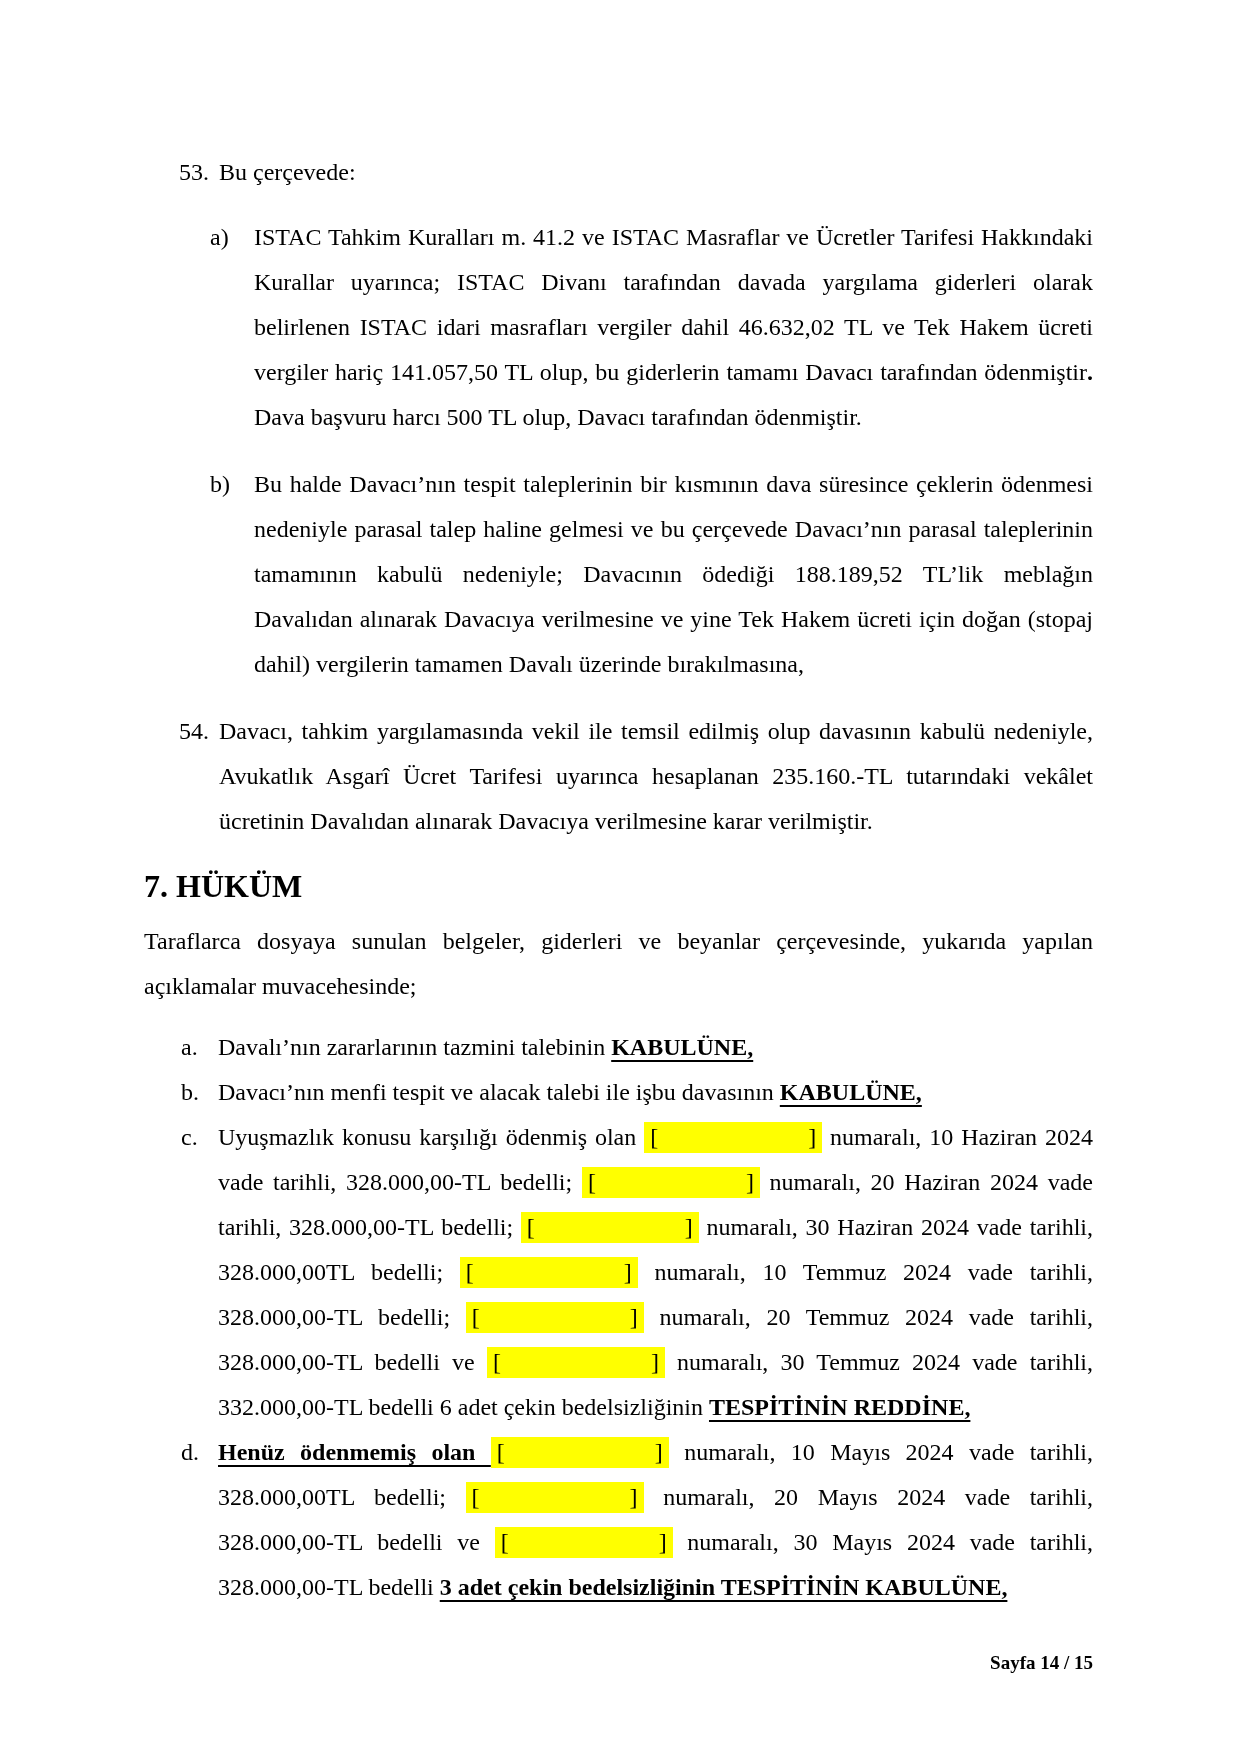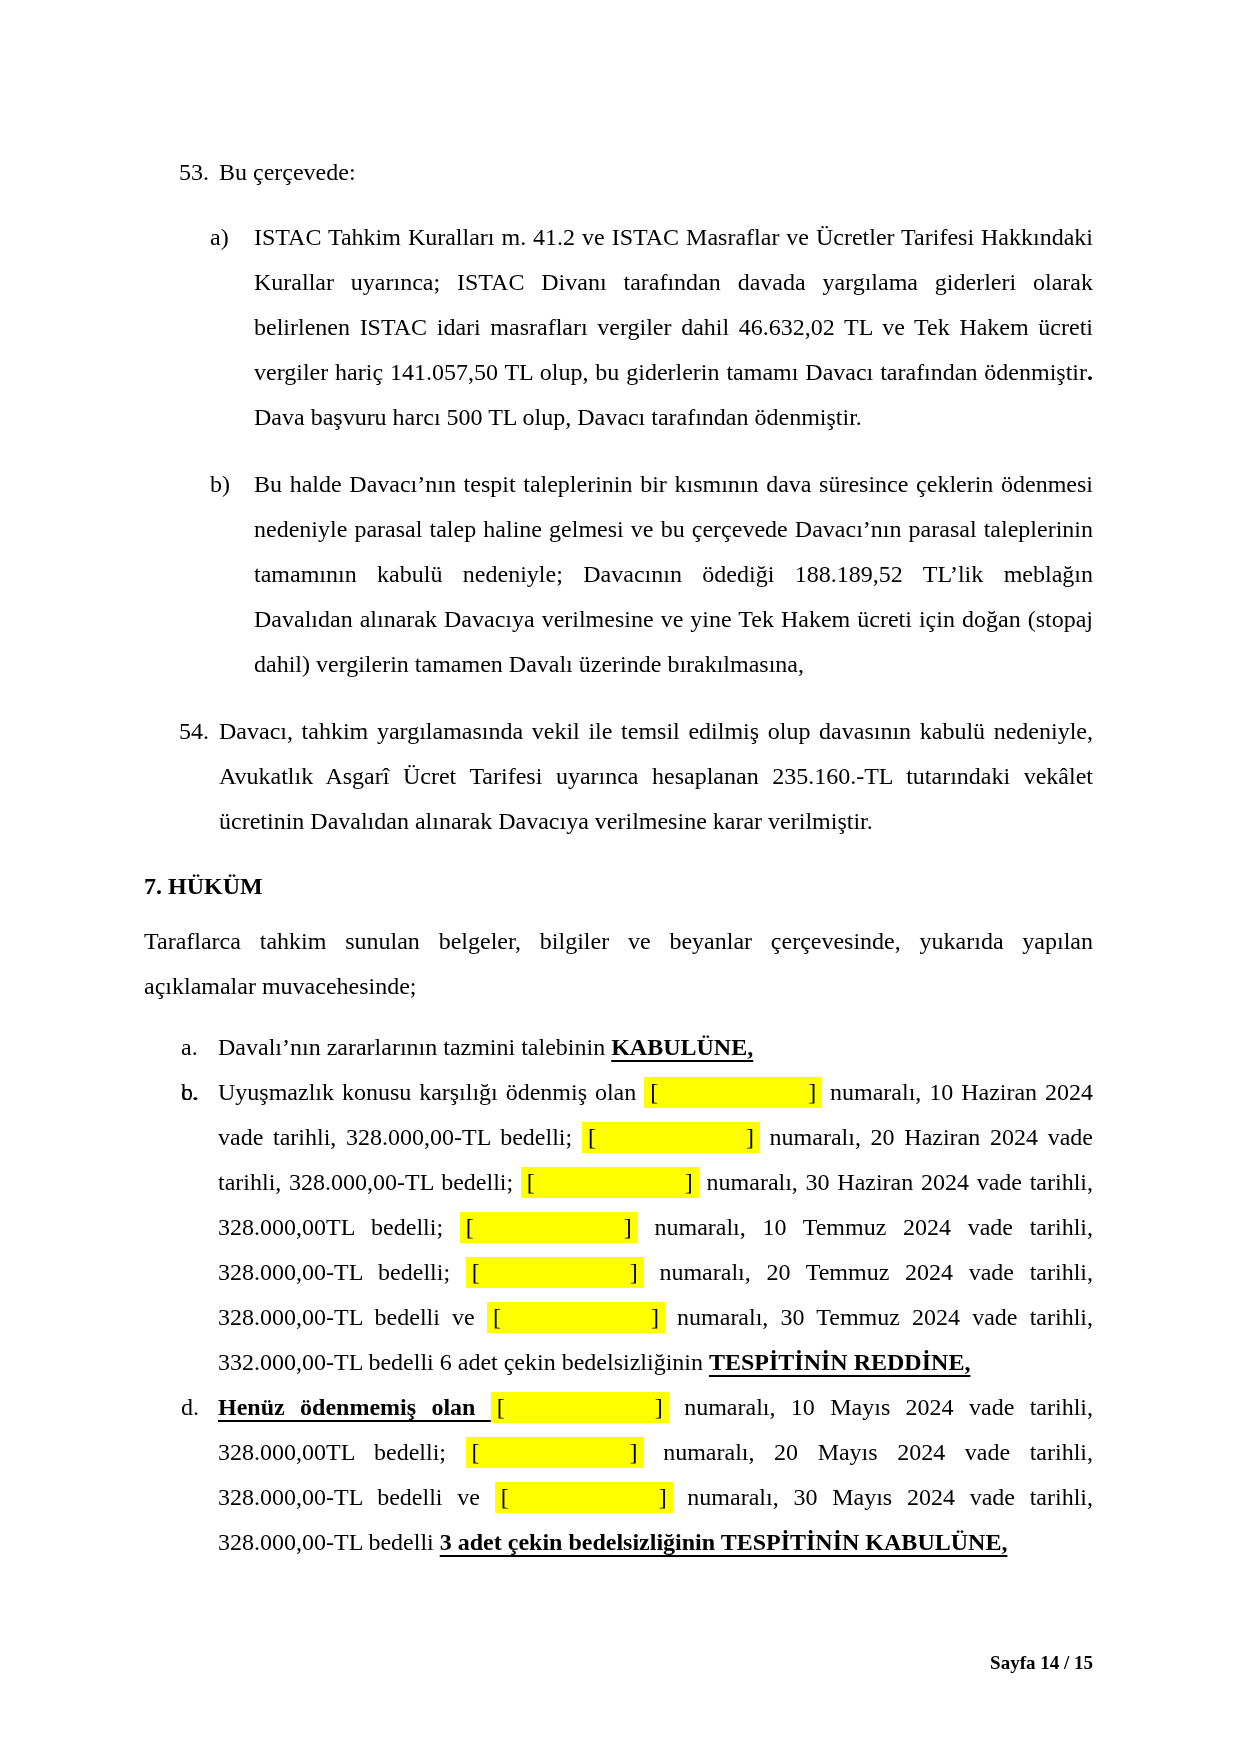--- a/index.html
+++ b/index.html
@@ -29,21 +29,21 @@
   
   .sub-item{
     position:relative;
     padding-left:110px;
     text-align:justify;
     margin:0 0 22px 0;
   }
   .sub-item .marker{position:absolute;left:66px;top:0;}
   
   .heading{
-    font-size:24px;font-weight:bold;
+    font-size:32px;font-weight:bold;
     margin:2px 0 10px 0;line-height:45px;
   }
   
   .intro{
     text-align:justify;
     margin:0 0 16px 0;
   }
   
   .ruling-item{
     position:relative;
@@ -72,22 +72,22 @@
 
 <div class="page">
   <div class="content">
     <div id="numbered-paragraphs">
         <div class="num-para"><span class="num">53.</span><span><span>Bu çerçevede:</span></span></div>
         <div class="sub-item"><span class="marker">a)</span><span><span>ISTAC Tahkim Kuralları m. 41.2 ve ISTAC Masraflar ve Ücretler Tarifesi Hakkındaki Kurallar uyarınca; ISTAC Divanı tarafından davada yargılama giderleri olarak belirlenen ISTAC idari masrafları vergiler dahil 46.632,02 TL ve Tek Hakem ücreti vergiler hariç 141.057,50 TL olup, bu giderlerin tamamı Davacı tarafından ödenmiştir</span><span class="b">.</span><span> Dava başvuru harcı 500 TL olup, Davacı tarafından ödenmiştir.</span></span></div>
         <div class="sub-item"><span class="marker">b)</span><span><span>Bu halde Davacı’nın tespit taleplerinin bir kısmının dava süresince çeklerin ödenmesi nedeniyle parasal talep haline gelmesi ve bu çerçevede Davacı’nın parasal taleplerinin tamamının kabulü nedeniyle; Davacının ödediği 188.189,52 TL’lik meblağın Davalıdan alınarak Davacıya verilmesine ve yine Tek Hakem ücreti için doğan (stopaj dahil) vergilerin tamamen Davalı üzerinde bırakılmasına,</span></span></div>
         <div class="num-para"><span class="num">54.</span><span><span>Davacı, tahkim yargılamasında vekil ile temsil edilmiş olup davasının kabulü nedeniyle, Avukatlık Asgarî Ücret Tarifesi uyarınca hesaplanan 235.160.-TL tutarındaki vekâlet ücretinin Davalıdan alınarak Davacıya verilmesine karar verilmiştir.</span></span></div>
       </div>
     <div class="heading">7. HÜKÜM</div>
-    <p class="intro">Taraflarca tahkim sunulan belgeler, bilgiler ve beyanlar çerçevesinde, yukarıda yapılan açıklamalar muvacehesinde;</p>
+    <p class="intro">Taraflarca dosyaya sunulan belgeler, giderleri ve beyanlar çerçevesinde, yukarıda yapılan açıklamalar muvacehesinde;</p>
     <div id="ruling-items">
         <div class="ruling-item"><span class="marker">a.</span><span><span>Davalı’nın zararlarının tazmini talebinin </span><span class="b u">KABULÜNE,</span></span></div>
-        <div class="ruling-item"><span class="marker">b.</span></div>
+        <div class="ruling-item"><span class="marker">b.</span><span><span>Davacı’nın menfi tespit ve alacak talebi ile işbu davasının </span><span class="b u">KABULÜNE,</span></span></div>
         <div class="ruling-item"><span class="marker">c.</span><span><span>Uyuşmazlık konusu karşılığı ödenmiş olan </span><span class="redaction"><span>[</span><span class="gap"></span><span>]</span></span><span> numaralı, 10 Haziran 2024 vade tarihli, 328.000,00-TL bedelli; </span><span class="redaction"><span>[</span><span class="gap"></span><span>]</span></span><span> numaralı, 20 Haziran 2024 vade tarihli, 328.000,00-TL bedelli; </span><span class="redaction"><span>[</span><span class="gap"></span><span>]</span></span><span> numaralı, 30 Haziran 2024 vade tarihli, 328.000,00TL bedelli; </span><span class="redaction"><span>[</span><span class="gap"></span><span>]</span></span><span> numaralı, 10 Temmuz 2024 vade tarihli, 328.000,00-TL bedelli; </span><span class="redaction"><span>[</span><span class="gap"></span><span>]</span></span><span> numaralı, 20 Temmuz 2024 vade tarihli, 328.000,00-TL bedelli ve </span><span class="redaction"><span>[</span><span class="gap"></span><span>]</span></span><span> numaralı, 30 Temmuz 2024 vade tarihli, 332.000,00-TL bedelli 6 adet çekin bedelsizliğinin </span><span class="b u">TESPİTİNİN REDDİNE,</span></span></div>
         <div class="ruling-item"><span class="marker">d.</span><span><span class="b u">Henüz ödenmemiş olan </span><span class="redaction"><span>[</span><span class="gap"></span><span>]</span></span><span> numaralı, 10 Mayıs 2024 vade tarihli, 328.000,00TL bedelli; </span><span class="redaction"><span>[</span><span class="gap"></span><span>]</span></span><span> numaralı, 20 Mayıs 2024 vade tarihli, 328.000,00-TL bedelli ve </span><span class="redaction"><span>[</span><span class="gap"></span><span>]</span></span><span> numaralı, 30 Mayıs 2024 vade tarihli, 328.000,00-TL bedelli </span><span class="b u">3 adet çekin bedelsizliğinin TESPİTİNİN KABULÜNE,</span></span></div>
       </div>
   </div>
   <div class="footer">Sayfa 14 / 15</div>
 </div>
 
 </body></html>

